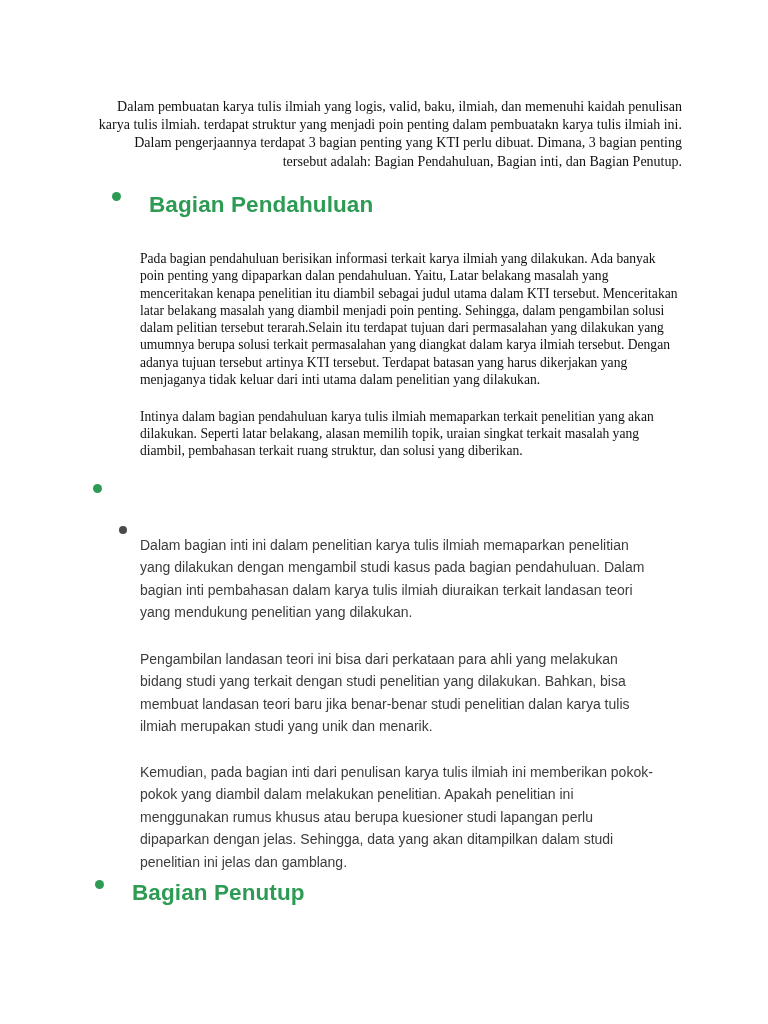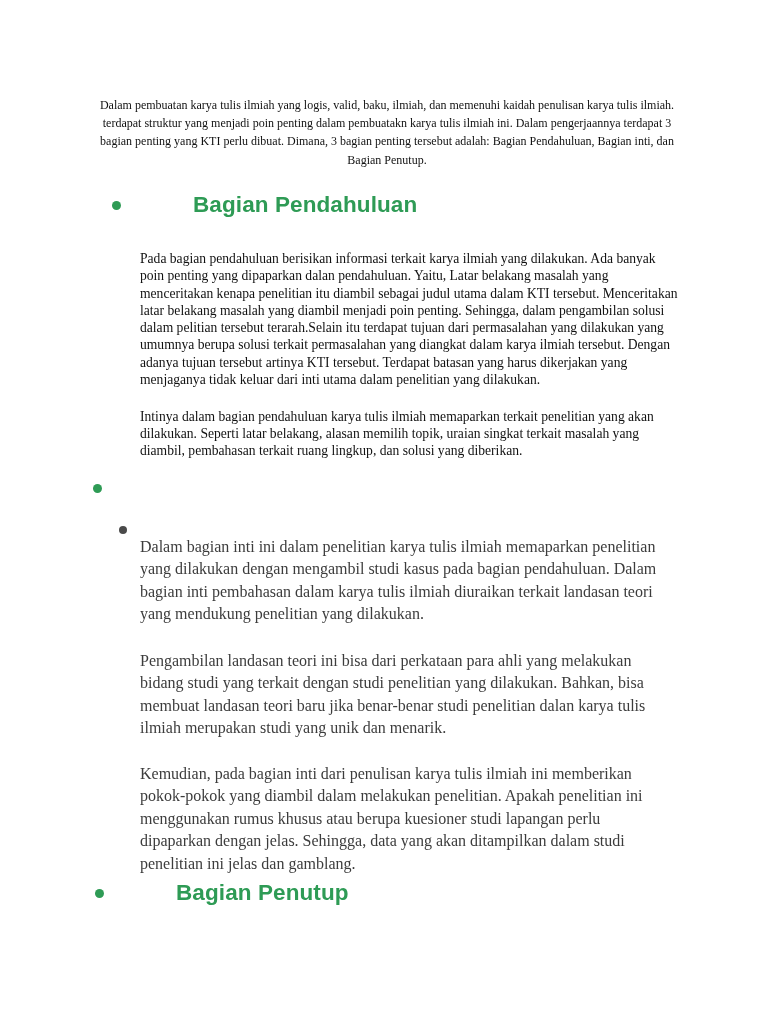--- a/index.html
+++ b/index.html
@@ -22,33 +22,31 @@
     box-sizing: border-box;
   }
 
   
   .intro {
     position: absolute;
     left: 92px;
     top: 84px;
     width: 590px;
     font-family: "Liberation Serif", serif;
-    font-size: 12px;
+    font-size: 14px;
     line-height: 18.2px;
     color: #111111;
-    text-align: center;
+    text-align: right;
   }
 
   
   .heading-row {
     position: absolute;
     display: flex;
-    align-items: center;
     color: #2e9b55;
-    gap: 44px;
   }
   .heading-bullet {
     width: 9px;
     height: 9px;
     border-radius: 50%;
     background: #2e9b55;
     flex: 0 0 auto;
     margin-right: 28px;
   }
   .heading-text {
@@ -78,22 +76,22 @@
     color: #111111;
   }
   #para-pendahuluan-1 { top: 224px; margin-top: 26px; }
   #para-pendahuluan-2 { top: 394px; }
 
   
   .sans-block {
     position: absolute;
     left: 140px;
     width: 540px;
-    font-family: Liberation Serif, serif;
-    font-size: 16px;
+    font-family: Liberation Sans, sans-serif;
+    font-size: 14px;
     line-height: 22.4px;
     color: #3c3c3c;
   }
   #para-inti-1 { top: 520px; width: 520px; }
   #para-inti-2 { top: 634px; width: 520px; }
   #para-inti-3 { top: 747px; width: 520px; }
 
   
   .sub-bullet {
     position: absolute;
@@ -112,21 +110,21 @@
 
   <p class="intro">Dalam pembuatan karya tulis ilmiah yang logis, valid, baku, ilmiah, dan memenuhi kaidah penulisan karya tulis ilmiah. terdapat struktur yang menjadi poin penting dalam pembuatakn karya tulis ilmiah ini. Dalam pengerjaannya terdapat 3 bagian penting yang KTI perlu dibuat. Dimana, 3 bagian penting tersebut adalah: Bagian Pendahuluan, Bagian inti, dan Bagian Penutup.</p>
 
   <div class="heading-row" id="heading-pendahuluan">
     <span class="heading-bullet"></span>
     <span class="heading-text">Bagian Pendahuluan</span>
   </div>
 
   <p class="serif-block" id="para-pendahuluan-1">Pada bagian pendahuluan berisikan informasi terkait karya ilmiah yang dilakukan. Ada banyak poin penting yang dipaparkan dalan pendahuluan. Yaitu, Latar belakang masalah yang menceritakan kenapa penelitian itu diambil sebagai judul utama dalam KTI tersebut. Menceritakan latar belakang masalah yang diambil menjadi poin penting. Sehingga, dalam pengambilan solusi dalam pelitian tersebut terarah.Selain itu terdapat tujuan dari permasalahan yang dilakukan yang umumnya berupa solusi terkait permasalahan yang diangkat dalam karya ilmiah tersebut. Dengan adanya tujuan tersebut artinya KTI tersebut. Terdapat batasan yang harus dikerjakan yang menjaganya tidak keluar dari inti utama dalam penelitian yang dilakukan.</p>
 
-  <p class="serif-block" id="para-pendahuluan-2">Intinya dalam bagian pendahuluan karya tulis ilmiah memaparkan terkait penelitian yang akan dilakukan. Seperti latar belakang, alasan memilih topik, uraian singkat terkait masalah yang diambil, pembahasan terkait ruang lingkup, dan solusi yang diberikan.</p>
+  <p class="serif-block" id="para-pendahuluan-2">Intinya dalam bagian pendahuluan karya tulis ilmiah memaparkan terkait penelitian yang akan dilakukan. Seperti latar belakang, alasan memilih topik, uraian singkat terkait masalah yang diambil, pembahasan terkait ruang struktur, dan solusi yang diberikan.</p>
 
   <div class="heading-row" id="heading-inti">
     <span class="heading-bullet"></span>
   </div>
 
   <span class="sub-bullet"></span>
 
   <p class="sans-block" id="para-inti-1">Dalam bagian inti ini dalam penelitian karya tulis ilmiah memaparkan penelitian yang dilakukan dengan mengambil studi kasus pada bagian pendahuluan. Dalam bagian inti pembahasan dalam karya tulis ilmiah diuraikan terkait landasan teori yang mendukung penelitian yang dilakukan.</p>
 
   <p class="sans-block" id="para-inti-2">Pengambilan landasan teori ini bisa dari perkataan para ahli yang melakukan bidang studi yang terkait dengan studi penelitian yang dilakukan. Bahkan, bisa membuat landasan teori baru jika benar-benar studi penelitian dalan karya tulis ilmiah merupakan studi yang unik dan menarik.</p>

